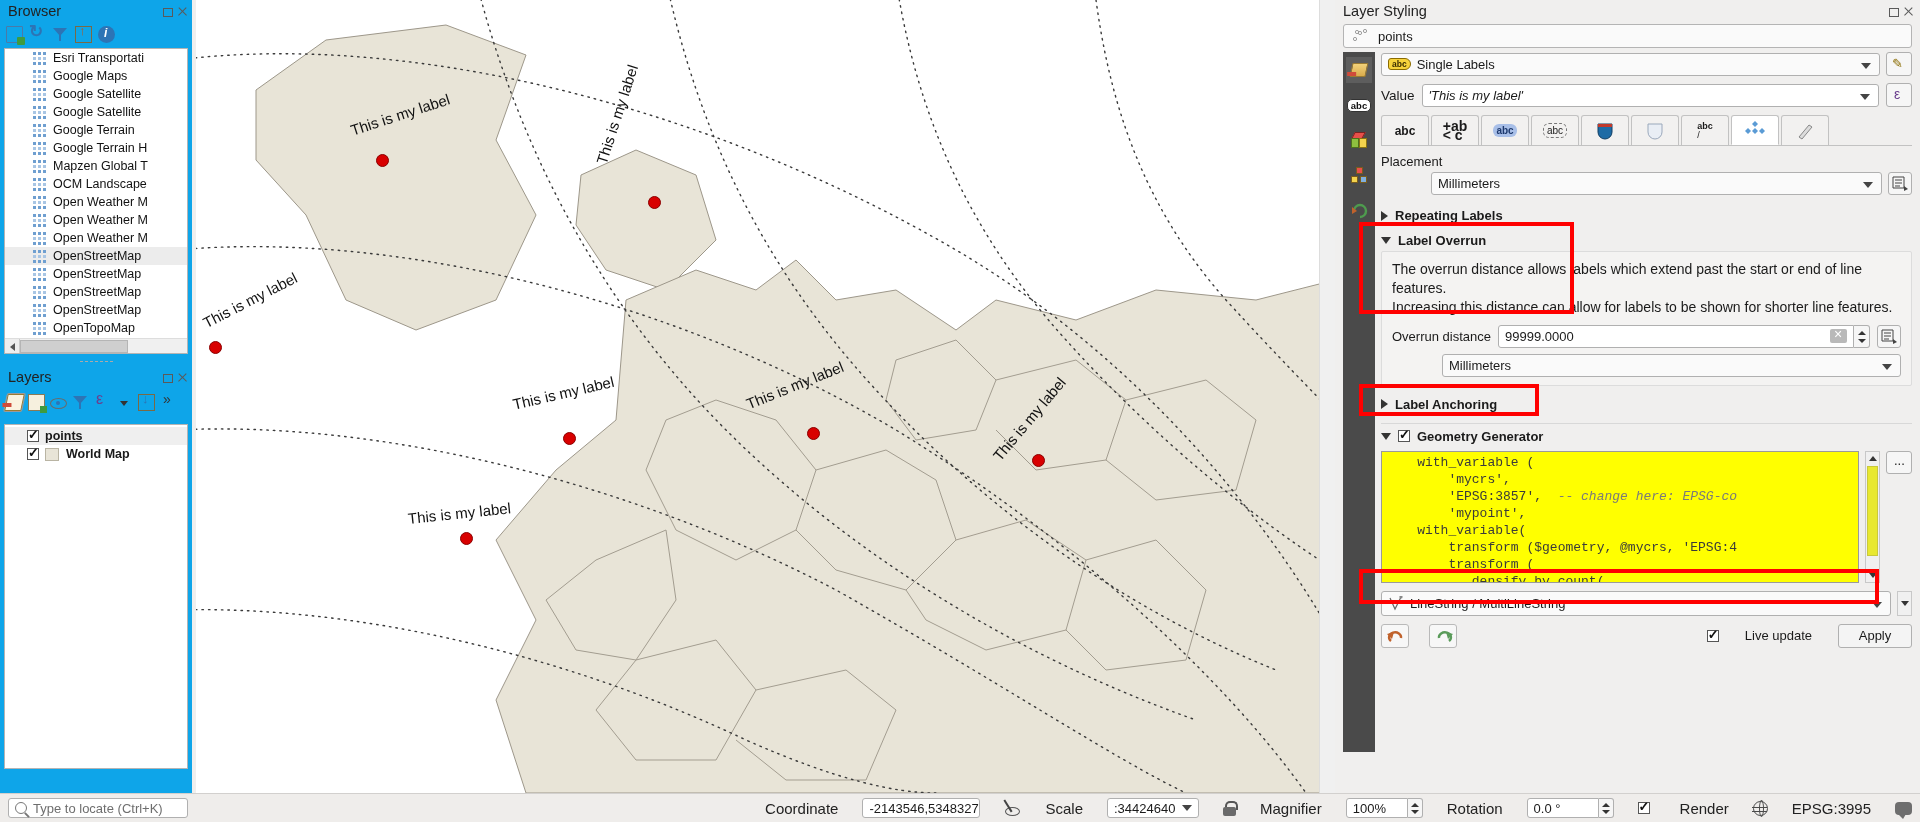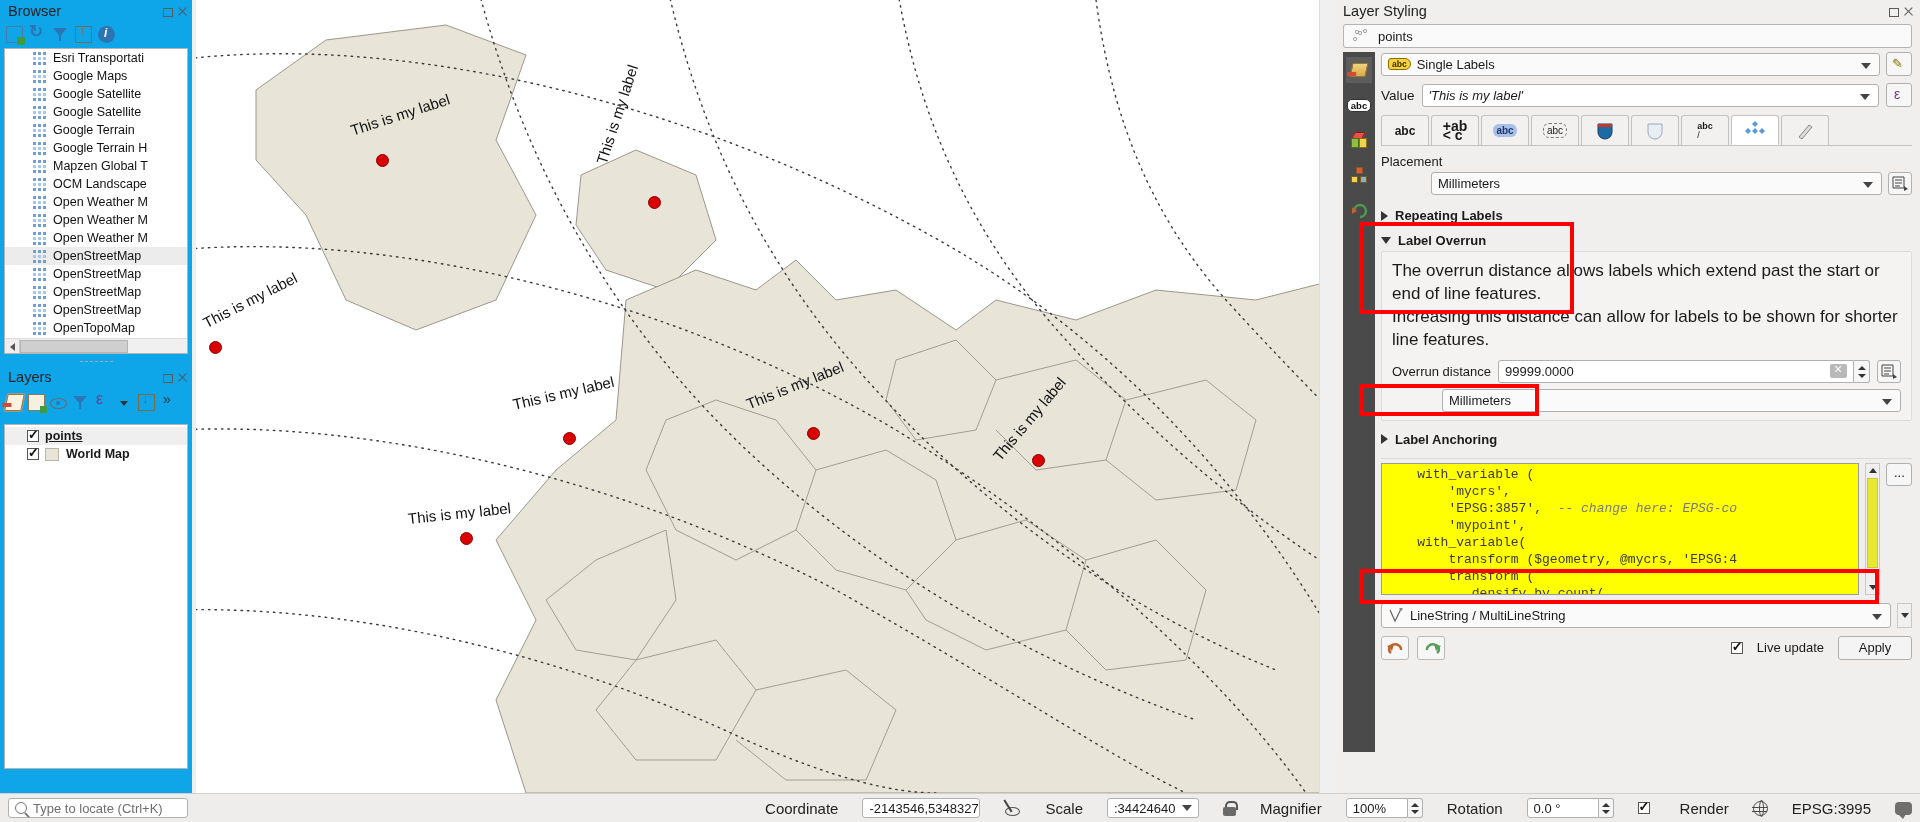--- a/index.html
+++ b/index.html
@@ -132,40 +132,40 @@
 
   .scroll-area { position:relative; margin-top:8px; }
   .sec-label { font-size:13px; margin:6px 0 3px 0; }
   .indent { margin-left:50px; }
   .coll { display:flex; align-items:center; gap:7px; font-weight:bold; font-size:13px; padding:3px 0; }
   .tri { border-top:5px solid transparent; border-bottom:5px solid transparent; border-left:7px solid #333; }
   .tri.down { border-left:5px solid transparent; border-right:5px solid transparent; border-top:7px solid #333; border-bottom:none; }
 
   .redbox { position:absolute; border:4px solid #ff0000; pointer-events:none; z-index:30; }
   .group-box { border:1px solid #dcdcdc; background:#f4f3f2; border-radius:2px; padding:8px 10px; }
-  .desc { font-size:17px; line-height:1.35; color:#1a1a1a; }
+  .desc { font-size:14px; line-height:1.35; color:#1a1a1a; }
 
   .spin { width:16px; height:23px; border:1px solid #b0b0b0; border-left:none; background:#f6f6f6; position:relative; flex:none; border-radius:0 3px 3px 0;}
   .spin::before { content:""; position:absolute; left:4px; top:5px; border-left:4px solid transparent; border-right:4px solid transparent; border-bottom:4px solid #333; }
   .spin::after { content:""; position:absolute; left:4px; top:13px; border-left:4px solid transparent; border-right:4px solid transparent; border-top:4px solid #333; }
   .clearbtn { width:17px; height:14px; background:#b9b9b9; border-radius:2px; position:relative; flex:none; }
   .clearbtn::after { content:"\00D7"; position:absolute; left:4px; top:-3px; color:#fff; font-size:14px; }
   .dd-btn { width:24px; height:23px; border:1px solid #b0b0b0; background:#f6f6f6; border-radius:3px; position:relative; flex:none; }
 
   .code-wrap { display:flex; gap:6px; align-items:flex-start; margin-top:4px; }
   .code { flex:1; background:#ffff00; border:1px solid #9a9a9a; height:132px; overflow:hidden;
           font-family:"Liberation Mono", monospace; font-size:13px; color:#3a3a3a; padding:2px 4px; line-height:17px; white-space:pre; }
   .code .cmt { color:#7a7a7a; font-style:italic; }
   .vscroll { width:15px; height:132px; background:#f0f0f0; border:1px solid #c8c8c8; position:relative; flex:none; }
   .vscroll .a { position:absolute; left:3px; width:0; height:0; border-left:4px solid transparent; border-right:4px solid transparent; }
   .vscroll .a.up { top:4px; border-bottom:5px solid #333; }
   .vscroll .a.dn { bottom:4px; border-top:5px solid #333; }
   .vscroll .th { position:absolute; left:1px; right:1px; top:14px; height:90px; background:#e8e830; border:1px solid #c9c93a; }
 
-  .bottom-bar { display:flex; align-items:center; gap:8px; margin-top:8px; }
+  .bottom-bar { display:flex; align-items:center; gap:20px; margin-top:8px; }
   .rnd-btn { width:28px; height:24px; border:1px solid #b9b9b9; background:#f7f7f7; border-radius:3px; position:relative; cursor:pointer; }
   .apply-btn { height:24px; min-width:74px; border:1px solid #b0b0b0; background:#f4f4f4; border-radius:3px; display:flex;
                align-items:center; justify-content:center; font-size:13px; cursor:pointer; }
 
   
   .statusbar { position:absolute; left:0; bottom:0; width:1920px; height:29px; background:#efedeb; border-top:1px solid #d2d0ce;
                display:flex; align-items:center; gap:24px; padding:0 8px; }
   .locate { width:180px; height:20px; background:#fff; border:1px solid #b0b0b0; border-radius:3px; display:flex; align-items:center; gap:6px; padding:0 6px; }
   .magnify { width:12px; height:12px; border:1.6px solid #777; border-radius:50%; position:relative; flex:none; }
   .magnify::after { content:""; position:absolute; right:-4px; bottom:-3px; width:6px; height:1.8px; background:#777; transform:rotate(45deg); }
@@ -551,20 +551,25 @@
               </div>
             </div>
 
             <div class="coll" style="margin-top:8px;">
               <span class="tri"></span>
               <span>Label Anchoring</span>
             </div>
 
             <hr style="border:none;border-top:1px solid #d8d8d8;margin:8px 0 2px 0;">
 
+            <div class="coll">
+              <span class="tri down"></span>
+              <span class="cbx on" style="margin-right:0;"></span>
+              <span>Geometry Generator</span>
+            </div>
 
             <div class="code-wrap">
               <div class="code" id="code-box"><div>    with_variable (</div><div>        'mycrs',</div><div>        'EPSG:3857',  <span class="cmt">-- change here: EPSG-co</span></div><div>        'mypoint',</div><div>    with_variable(</div><div>        transform ($geometry, @mycrs, 'EPSG:4</div><div>        transform (</div><div>           densify_by_count(</div></div>
               <div class="vscroll">
                 <span class="a up"></span>
                   <span class="th"></span>
                   <span class="a dn"></span>
               </div>
               <div class="sq-btn" style="height:23px;">
                 <span style="position:absolute;left:7px;top:1px;font-size:13px;">...</span>

